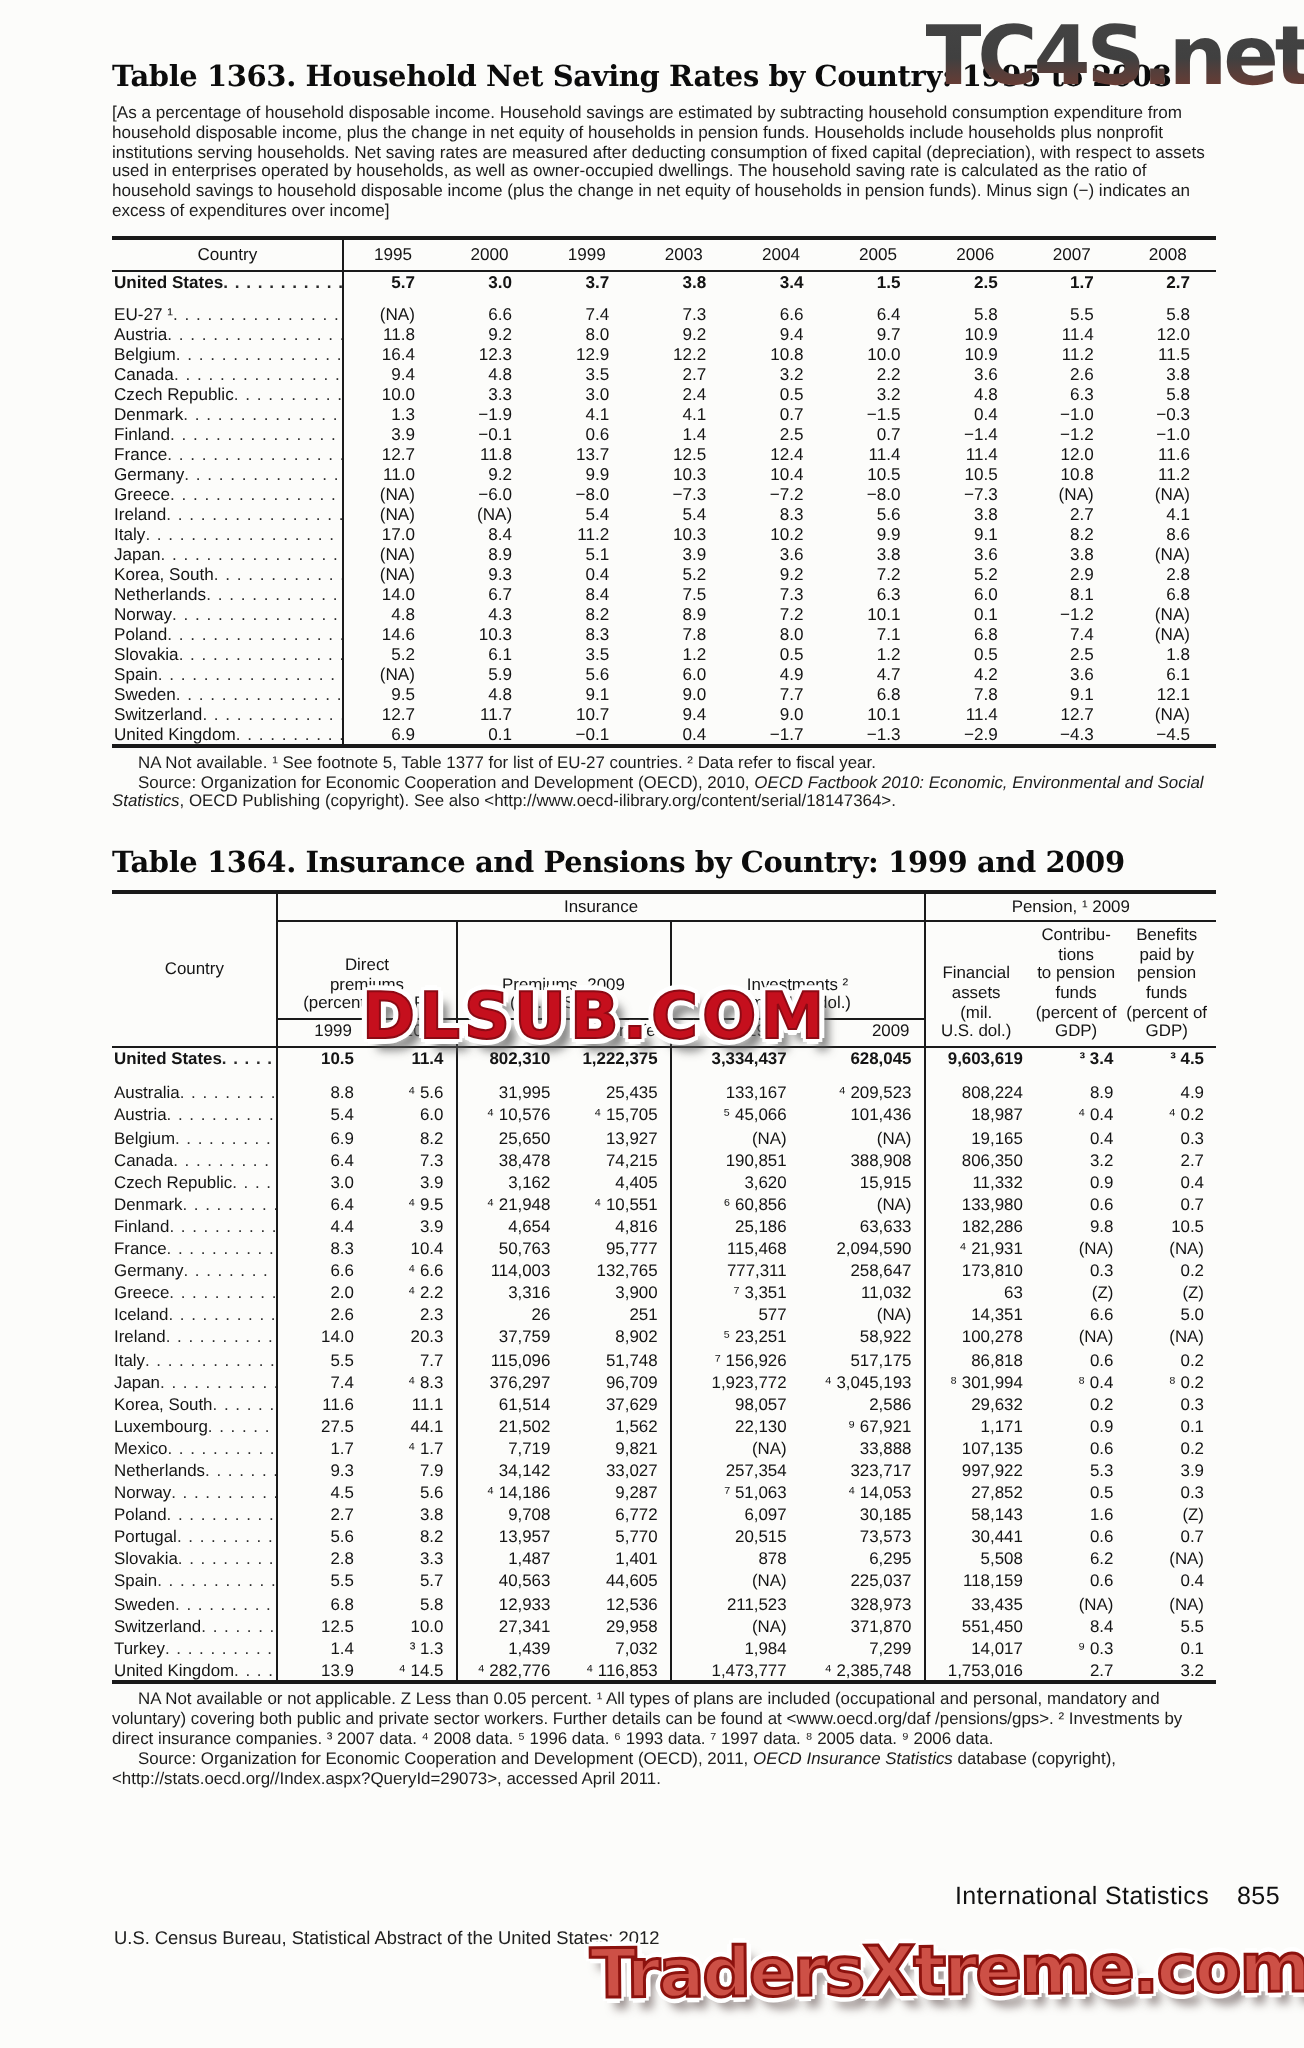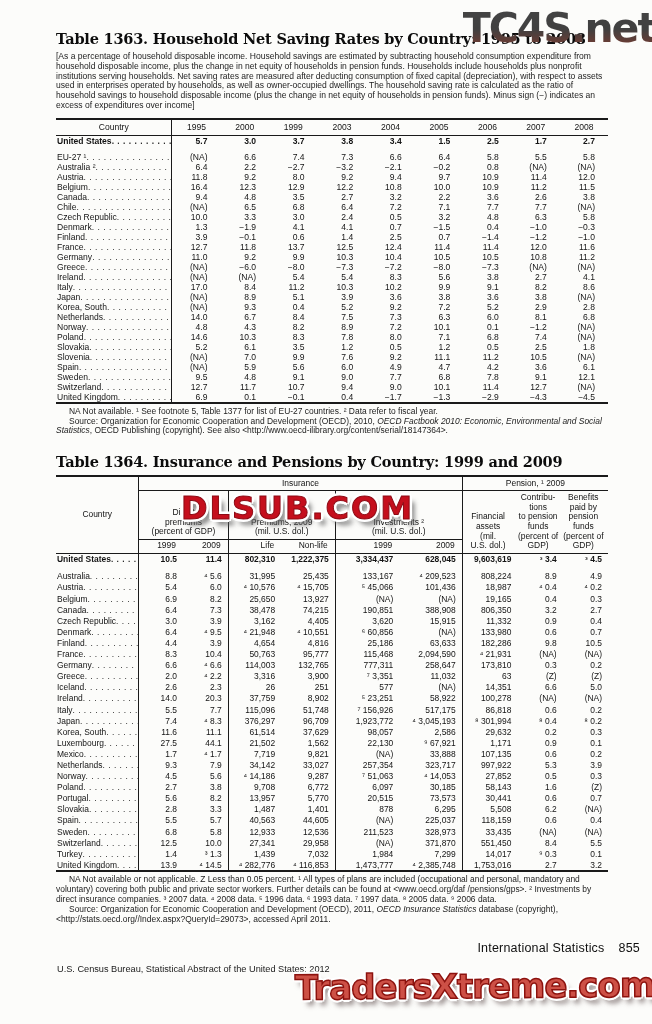--- a/index.html
+++ b/index.html
@@ -164,37 +164,20 @@
             <td class="num">7.3</td>
             <td class="num">6.6</td>
             <td class="num">6.4</td>
             <td class="num">5.8</td>
             <td class="num">5.5</td>
             <td class="num">5.8</td>
           </tr>
           <tr>
             <td class="cc">
               <span class="lead">
-                <span class="nm">Australia ²</span>
-                <span class="dots"></span>
-              </span>
-            </td>
-            <td class="num">6.4</td>
-            <td class="num">2.2</td>
-            <td class="num">−2.7</td>
-            <td class="num">−3.2</td>
-            <td class="num">−2.1</td>
-            <td class="num">−0.2</td>
-            <td class="num">0.8</td>
-            <td class="num">(NA)</td>
-            <td class="num">(NA)</td>
-          </tr>
-          <tr>
-            <td class="cc">
-              <span class="lead">
                 <span class="nm">Austria</span>
                 <span class="dots"></span>
               </span>
             </td>
             <td class="num">11.8</td>
             <td class="num">9.2</td>
             <td class="num">8.0</td>
             <td class="num">9.2</td>
             <td class="num">9.4</td>
             <td class="num">9.7</td>
@@ -232,37 +215,20 @@
             <td class="num">2.7</td>
             <td class="num">3.2</td>
             <td class="num">2.2</td>
             <td class="num">3.6</td>
             <td class="num">2.6</td>
             <td class="num">3.8</td>
           </tr>
           <tr>
             <td class="cc">
               <span class="lead">
-                <span class="nm">Chile</span>
-                <span class="dots"></span>
-              </span>
-            </td>
-            <td class="num">(NA)</td>
-            <td class="num">6.5</td>
-            <td class="num">6.8</td>
-            <td class="num">6.4</td>
-            <td class="num">7.2</td>
-            <td class="num">7.1</td>
-            <td class="num">7.7</td>
-            <td class="num">7.7</td>
-            <td class="num">(NA)</td>
-          </tr>
-          <tr>
-            <td class="cc">
-              <span class="lead">
                 <span class="nm">Czech Republic</span>
                 <span class="dots"></span>
               </span>
             </td>
             <td class="num">10.0</td>
             <td class="num">3.3</td>
             <td class="num">3.0</td>
             <td class="num">2.4</td>
             <td class="num">0.5</td>
             <td class="num">3.2</td>
@@ -483,37 +449,20 @@
             </td>
             <td class="num">5.2</td>
             <td class="num">6.1</td>
             <td class="num">3.5</td>
             <td class="num">1.2</td>
             <td class="num">0.5</td>
             <td class="num">1.2</td>
             <td class="num">0.5</td>
             <td class="num">2.5</td>
             <td class="num">1.8</td>
-          </tr>
-          <tr>
-            <td class="cc">
-              <span class="lead">
-                <span class="nm">Slovenia</span>
-                <span class="dots"></span>
-              </span>
-            </td>
-            <td class="num">(NA)</td>
-            <td class="num">7.0</td>
-            <td class="num">9.9</td>
-            <td class="num">7.6</td>
-            <td class="num">9.2</td>
-            <td class="num">11.1</td>
-            <td class="num">11.2</td>
-            <td class="num">10.5</td>
-            <td class="num">(NA)</td>
           </tr>
           <tr>
             <td class="cc">
               <span class="lead">
                 <span class="nm">Spain</span>
                 <span class="dots"></span>
               </span>
             </td>
             <td class="num">(NA)</td>
             <td class="num">5.9</td>

